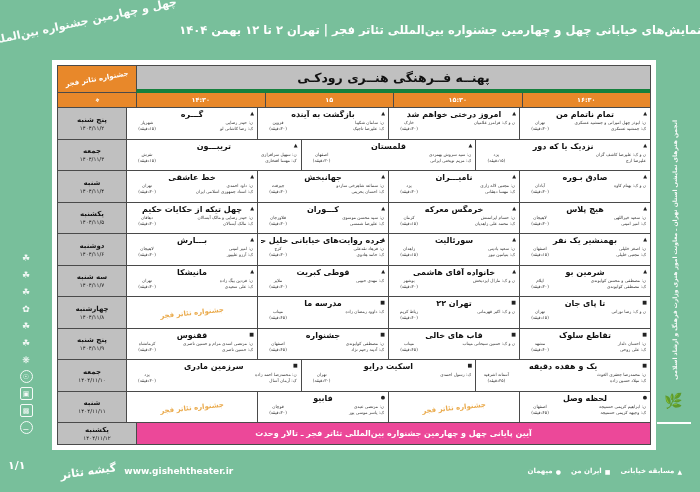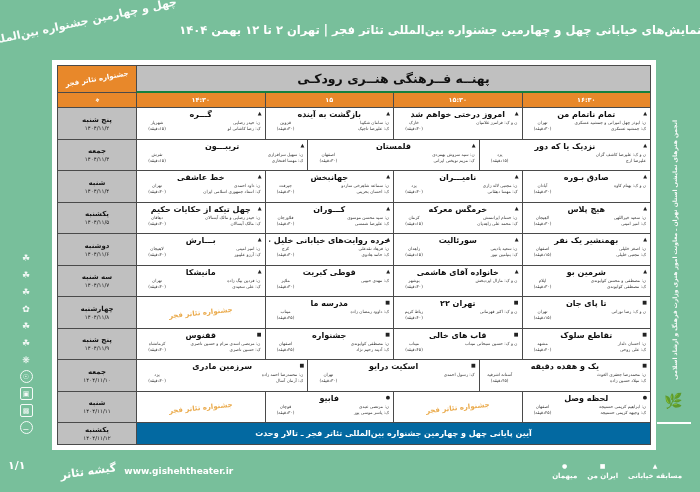--- a/index.html
+++ b/index.html
@@ -55,21 +55,21 @@
     display: flex; flex-direction: column;
   }
 
   
   .hdr-row { display: flex; flex-direction: row; width: 100%; }
   #venue-row { height: 27px; }
   #venue-cell {
     flex: 1;
     background: #c0c0c0;
     border-left: 1px solid #4a4a4a;
-    border-bottom: 2px solid #15803d;
+    border-bottom: 4px solid #15803d;
     display: flex; align-items: center; justify-content: center;
     font-size: 12.5px; font-weight: bold; color: #111;
     letter-spacing: 2px;
   }
   #venue-logo-cell {
     width: 78px;
     background: #e8882a;
     display: flex; align-items: center; justify-content: center;
     border-bottom: 1px solid #4a4a4a;
   }
@@ -155,37 +155,37 @@
     display: flex; align-items: center; justify-content: center;
     width: 100%; height: 100%;
     color: #e8a23a; font-size: 7px; font-weight: bold;
     transform: rotate(-6deg);
     letter-spacing: -0.3px;
     white-space: nowrap;
     opacity: 0.9;
   }
 
   .day-cell {
-    width: 78px; flex: none;
+    width: 68px; flex: none;
     background: #c0c0c0;
     display: flex; flex-direction: column;
     align-items: center; justify-content: center;
     gap: 1px;
   }
   .day-name { font-size: 7px; font-weight: bold; color: #111; }
   .day-date { font-size: 5.5px; color: #222; letter-spacing: 0.2px; }
 
   
   #closing-row {
     height: 22px; display: flex; flex-direction: row;
     border-top: 1px solid #4a4a4a;
   }
   #closing-text {
     flex: 1;
-    background: #0369a1;
+    background: #ec4899;
     color: #ffffff;
     font-size: 8px; font-weight: bold;
     display: flex; align-items: center; justify-content: center;
     border-left: 1px solid #4a4a4a;
   }
   #closing-day {
     width: 78px;
     background: #c0c0c0;
     display: flex; flex-direction: column;
     align-items: center; justify-content: center; gap: 1px;
@@ -259,21 +259,21 @@
   #site-wordmark {
     color: #ffffff; font-size: 11px; font-weight: bold;
     transform: rotate(-8deg); letter-spacing: -0.5px; white-space: nowrap;
   }
   #site-url { color: #ffffff; font-size: 9px; font-weight: bold; }
   #legend {
     display: flex; flex-direction: row; align-items: center; gap: 10px;
     margin-left: auto;
   }
   .legend-item {
-    display: flex; flex-direction: column; align-items: center; gap: 3px;
+    display: flex; flex-direction: row; align-items: center; gap: 3px;
     color: #ffffff; font-size: 7px; font-weight: bold; white-space: nowrap;
   }
   .legend-sym { font-size: 6px; }
 </style>
 </head>
 <body>
 
 <div id="top-banner">
   <div id="banner-title">جدول اجرای نمایش‌های خیابانی چهل و چهارمین جشنواره بین‌المللی تئاتر فجر | تهران ۲ تا ۱۲ بهمن ۱۴۰۴</div>
   <div id="banner-logo">چهل و چهارمین جشنواره بین‌المللی تئاتر فجر</div>

